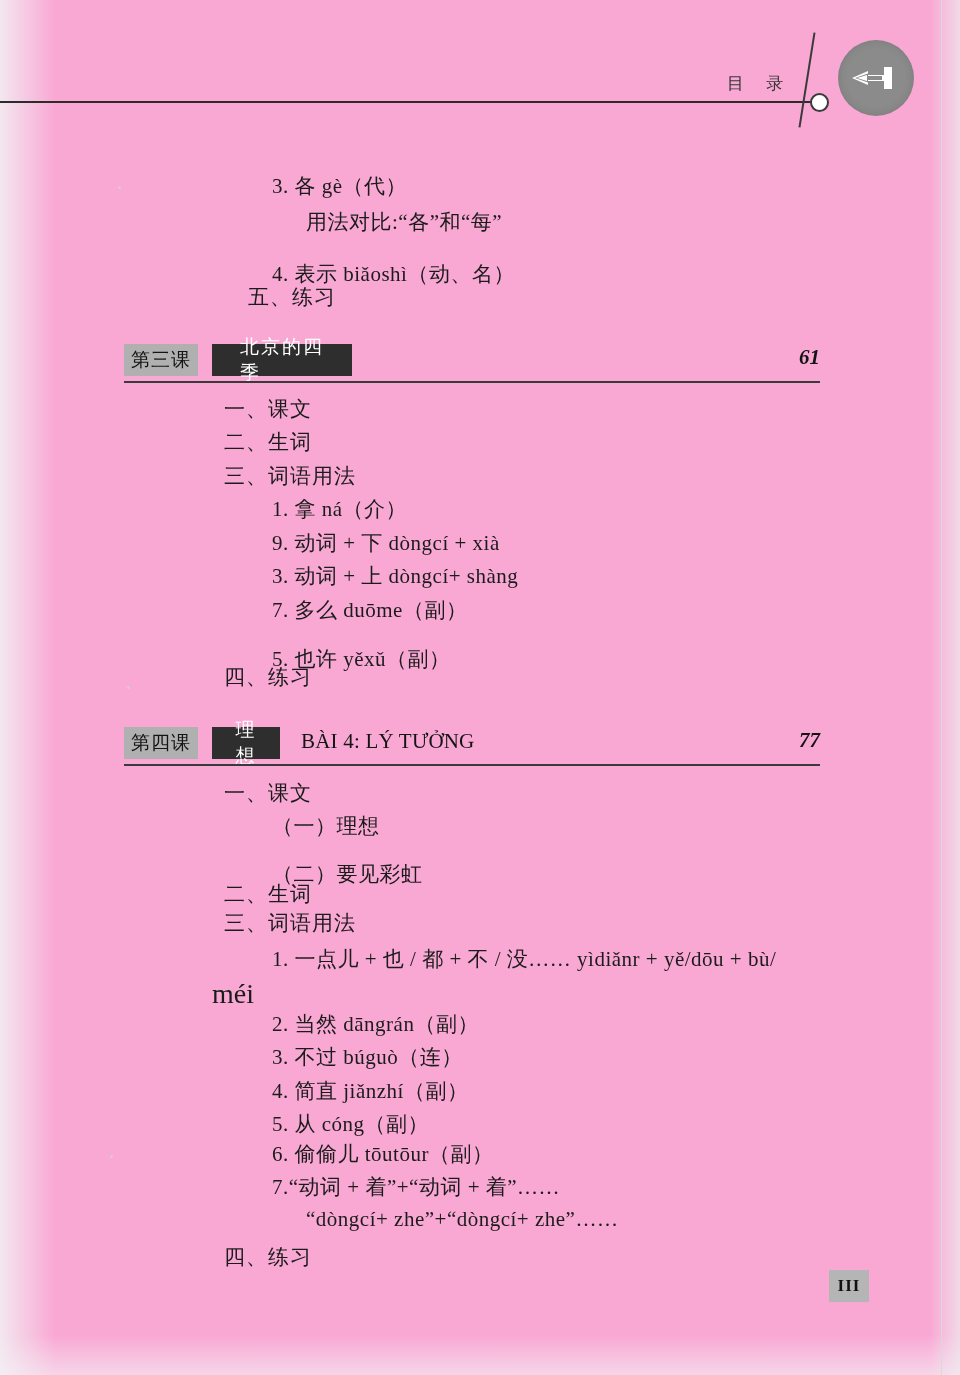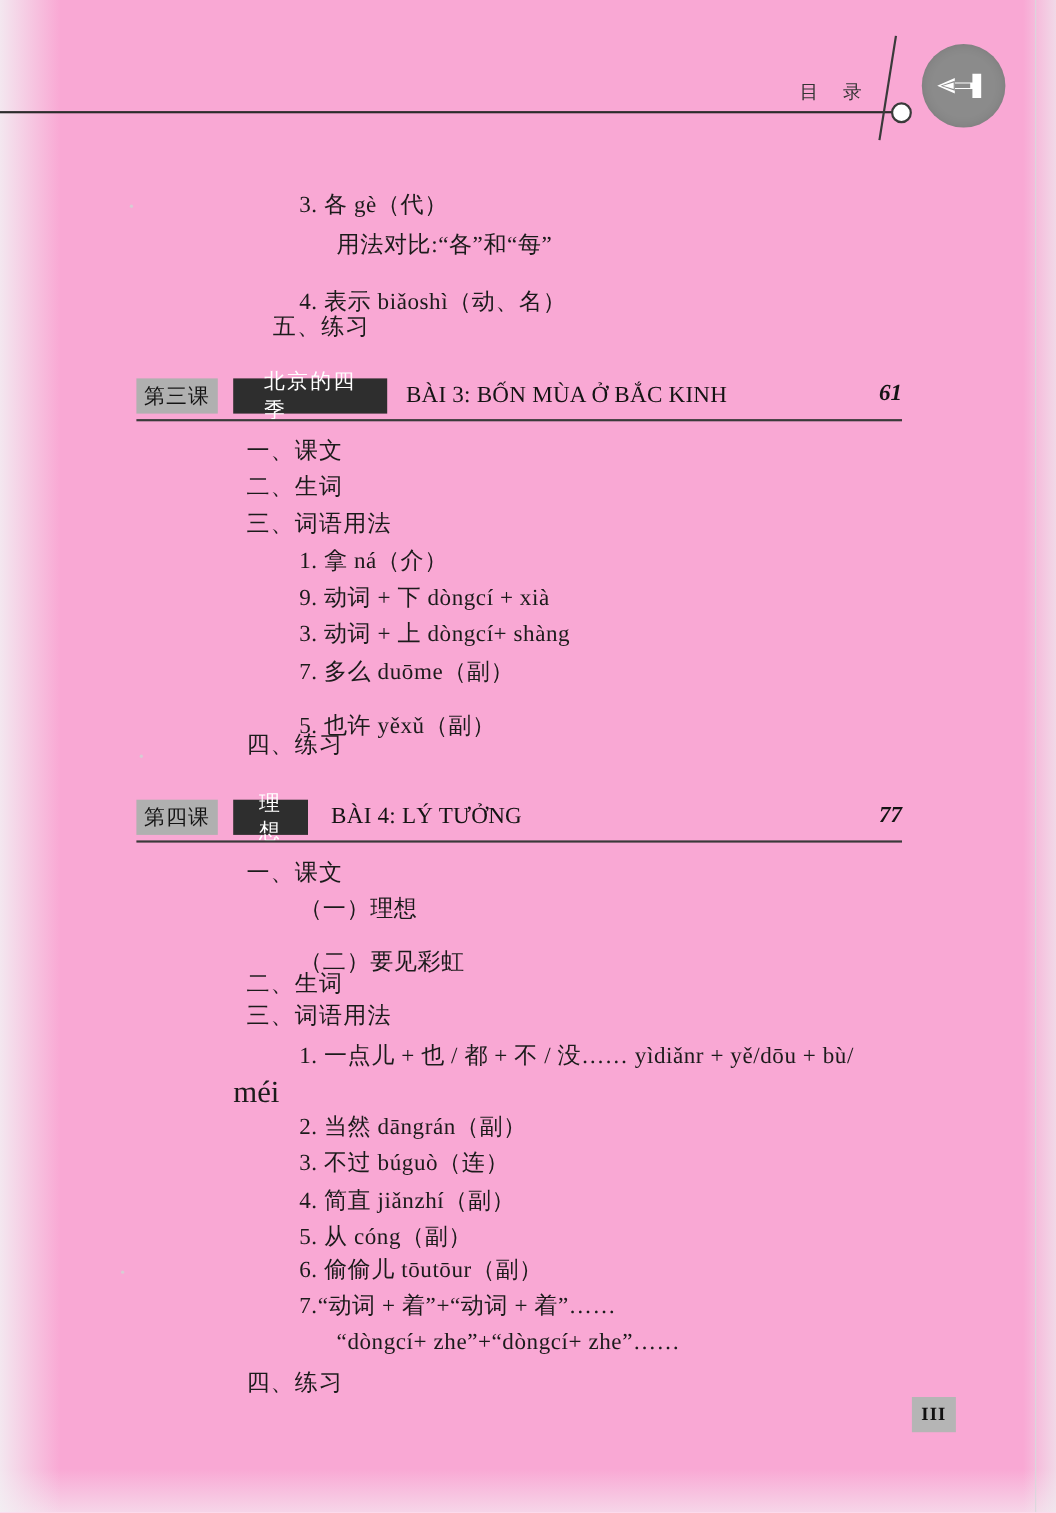--- a/index.html
+++ b/index.html
@@ -229,21 +229,20 @@
   </div>
 
   <div id="content">
       <div class="line lv2" style="top: 172px;">3. 各 gè（代）</div>
       <div class="line lv3" style="top: 208px;">用法对比:“各”和“每”</div>
       <div class="line lv2" style="top: 260px;">4. 表示 biǎoshì（动、名）</div>
       <div class="line lv1" style="top: 283px; margin-left: 24px;">五、练习</div>
       <div class="lesson" style="top: 344px;">
         <div class="tag-gray">第三课</div>
         <div class="tag-dark" style="left: 88px; width: 140px;">北京的四季</div>
-        <div class="vn-title" style="left: 245px;">BÀI 3: BỐN MÙA Ở BẮC KINH</div>
         <div class="page-no">61</div>
         <div class="bar-rule"></div>
       </div>
       <div class="line lv1" style="top: 395px;">一、课文</div>
       <div class="line lv1" style="top: 428px;">二、生词</div>
       <div class="line lv1" style="top: 462px;">三、词语用法</div>
       <div class="line lv2" style="top: 495px;">1. 拿 ná（介）</div>
       <div class="line lv2" style="top: 529px;">9. 动词 + 下 dòngcí + xià</div>
       <div class="line lv2" style="top: 562px;">3. 动词 + 上 dòngcí+ shàng</div>
       <div class="line lv2" style="top: 596px;">7. 多么 duōme（副）</div>

